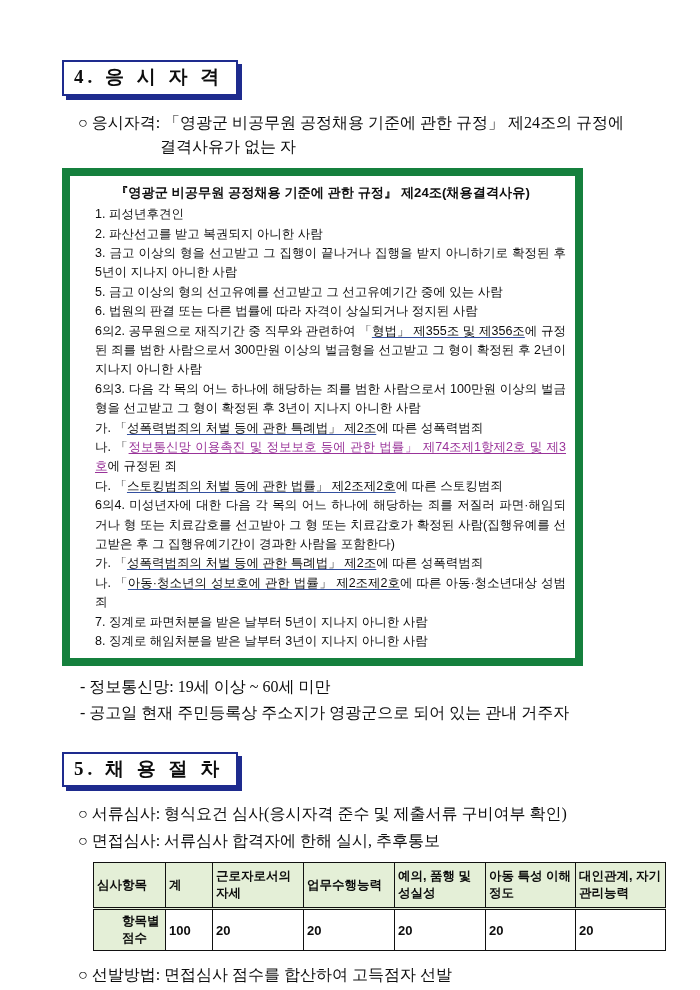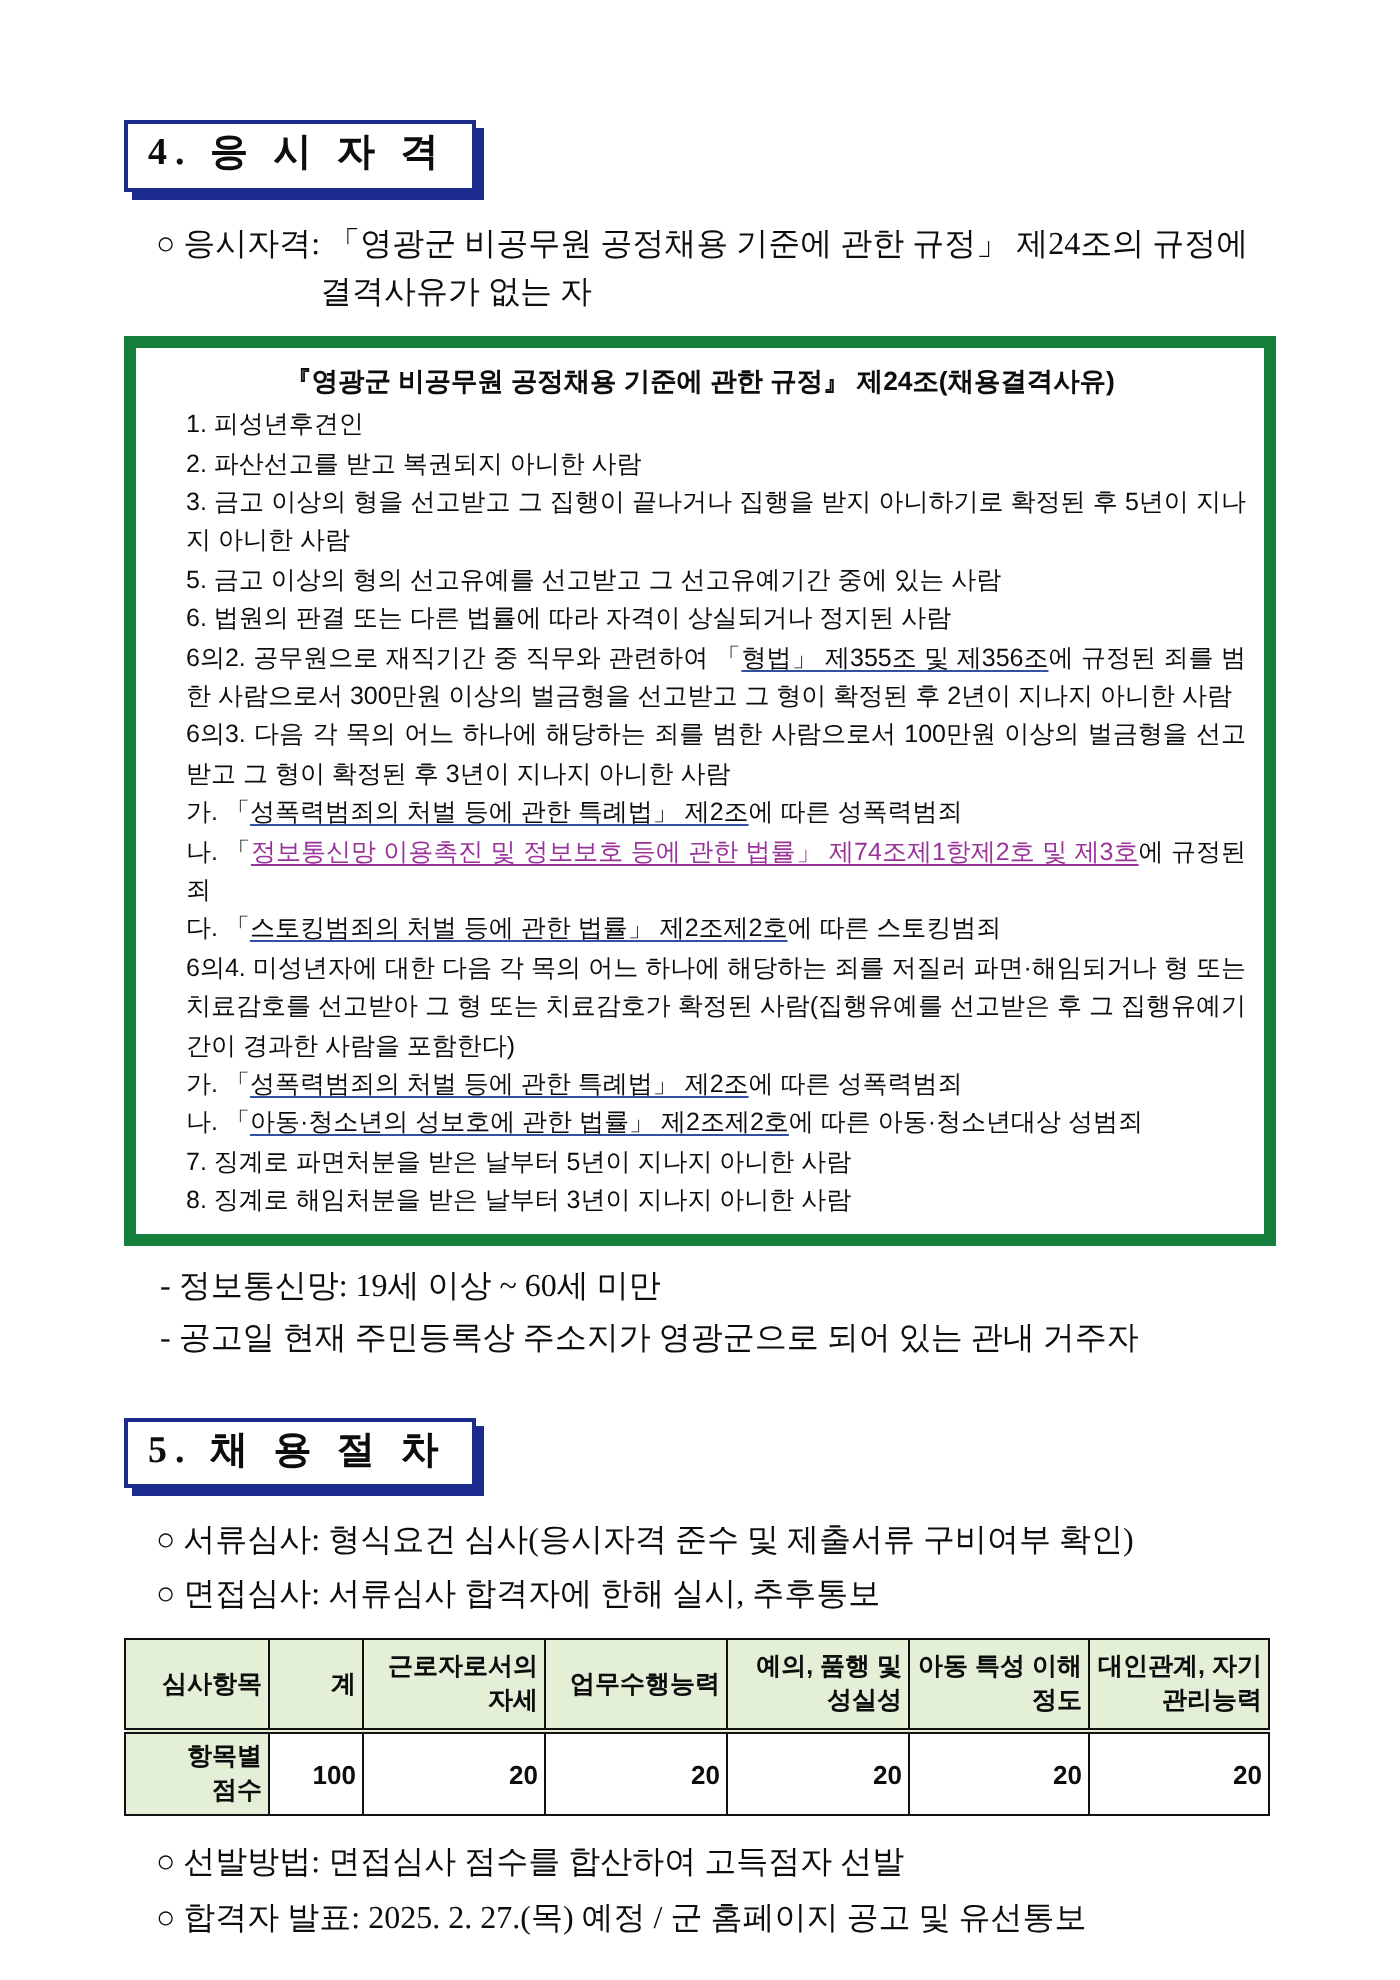--- a/index.html
+++ b/index.html
@@ -29,22 +29,22 @@
     text-align:center;
   }
 
   
   .intro{margin:15px 0 0 0;font-size:16px;line-height:24px;}
   .intro .l1{padding-left:16px;}
   .intro .l2{padding-left:98px;}
 
   
   .clause-box{
-    margin-top:9px;width:576px;
-    border:6px solid #15803d;
+    margin-top:9px;width:521px;
+    border:8px solid #15803d;
     padding:7px 9px 6px 9px;
     font-family:"Liberation Sans","DejaVu Sans",sans-serif;
     font-size:12.5px;line-height:19.4px;
     word-break:break-all;
   }
   .clause-box .box-title{
     text-align:center;font-weight:bold;font-size:13.2px;
     margin-bottom:3px;word-break:keep-all;
   }
   .clause{text-align:justify;margin-left:16px;}
@@ -57,22 +57,23 @@
   .sec5-wrap{margin-top:26px;}
 
   .bullets{margin-top:13px;font-size:16px;line-height:27px;}
   .bullets .b{padding-left:16px;}
   .bullets .sub{padding-left:34px;}
 
   
   table.eval{
     margin-top:8px;border-collapse:collapse;width:572px;
     font-family:"Liberation Sans","DejaVu Sans",sans-serif;
-    font-weight:bold;font-size:12.5px;text-align:right;
+    font-weight:bold;font-size:12.5px;text-align:left;
     table-layout:fixed;
+    margin-left:31px;
   }
   table.eval th,table.eval td{
     border:1.6px solid #111;padding:2px 3px;word-break:break-all;
   }
   table.eval thead th{
     background:var(--tbl-green);
     height:46px;border-bottom:3px double #111;
   }
   table.eval td{height:42px;background:#fff;font-size:13px;}
   table.eval td.rowlabel{background:var(--tbl-green);font-size:12.5px;padding-left:28px;}

